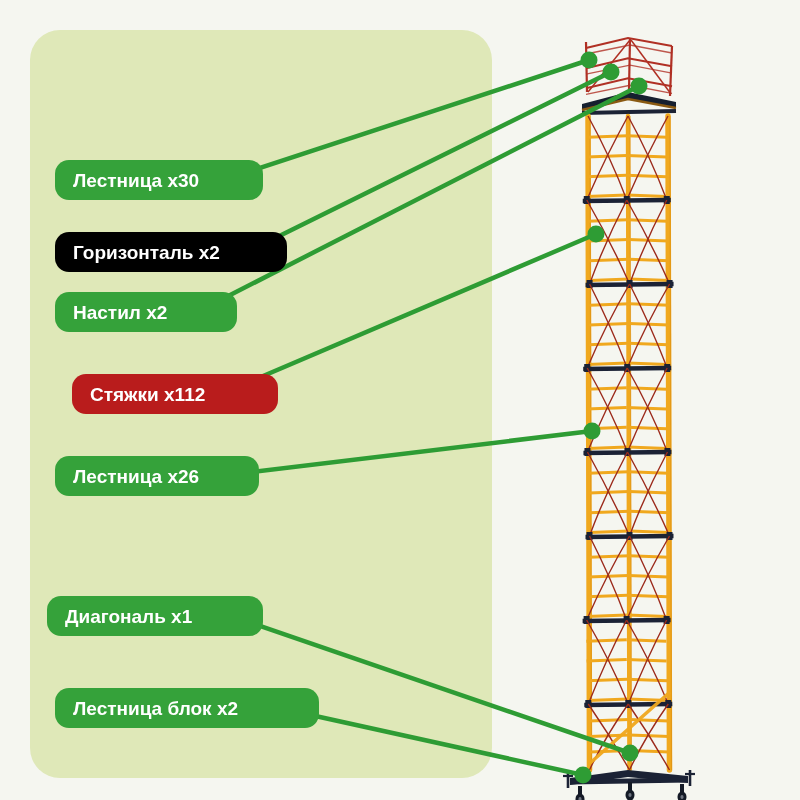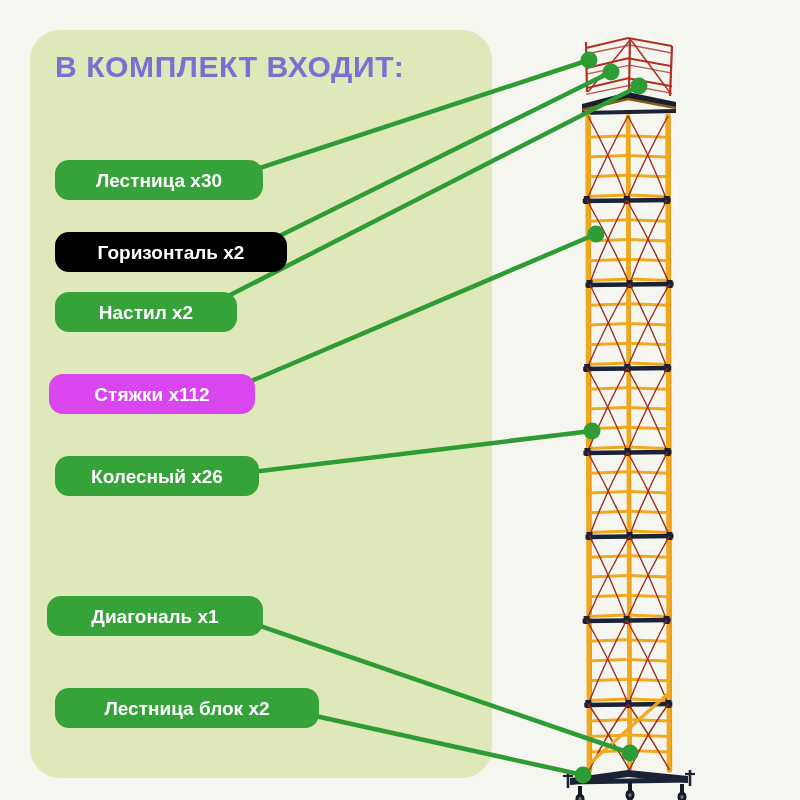--- a/index.html
+++ b/index.html
@@ -65,31 +65,29 @@
     border-radius: 14px;
     font-size: 19px;
     font-weight: 700;
     line-height: 1;
     display: flex;
     align-items: center;
     padding: 0 18px;
     height: 40px;
     white-space: nowrap;
     z-index: 5;
-    justify-content: center;
   }
 </style>
 </head>
 <body>
 
 <div id="root">
 
   <div class="card"></div>
 
-  <div class="title">В КОМПЛЕКТ ВХОДИТ:</div>
 
   <svg class="layer" id="tower-layer" viewBox="0 0 800 800">
       <g>
         <g>
           <line x1="586" y1="42" x2="587" y2="92" stroke="#b03024" stroke-width="2.2"></line>
           <line x1="630" y1="38" x2="629" y2="90" stroke="#b03024" stroke-width="2.2"></line>
           <line x1="672" y1="46" x2="670" y2="96" stroke="#b03024" stroke-width="2.2"></line>
           <path d="M 586 48 L 628 38 L 672 46" stroke="#b03024" stroke-width="2" fill="none"></path>
           <path d="M 586 54 L 630 45 L 672 53" stroke="#b03024" stroke-width="1.4" fill="none" opacity="0.8"></path>
           <path d="M 586 68.16 L 628 58.16 L 672 66.16" stroke="#b03024" stroke-width="2" fill="none"></path>
@@ -309,25 +307,25 @@
   <div id="pills">
       <div class="pill" style="left: 55px; top: 160px; min-width: 172px; background: rgb(53, 162, 58);">
         <span>Лестница x30</span>
       </div>
       <div class="pill" style="left: 55px; top: 232px; min-width: 196px; background: #000000;">
         <span>Горизонталь x2</span>
       </div>
       <div class="pill" style="left: 55px; top: 292px; min-width: 146px; background: rgb(53, 162, 58);">
         <span>Настил x2</span>
       </div>
-      <div class="pill" style="left: 49px; top: 374px; min-width: 170px; background: #d946ef;">
+      <div class="pill" style="left: 72px; top: 374px; min-width: 170px; background: #b91c1c;">
         <span>Стяжки x112</span>
       </div>
       <div class="pill" style="left: 55px; top: 456px; min-width: 168px; background: rgb(53, 162, 58);">
-        <span>Колесный x26</span>
+        <span>Лестница x26</span>
       </div>
       <div class="pill" style="left: 47px; top: 596px; min-width: 180px; background: rgb(53, 162, 58);">
         <span>Диагональ x1</span>
       </div>
       <div class="pill" style="left: 55px; top: 688px; min-width: 228px; background: rgb(53, 162, 58);">
         <span>Лестница блок x2</span>
       </div>
     </div>
 
 </div>

